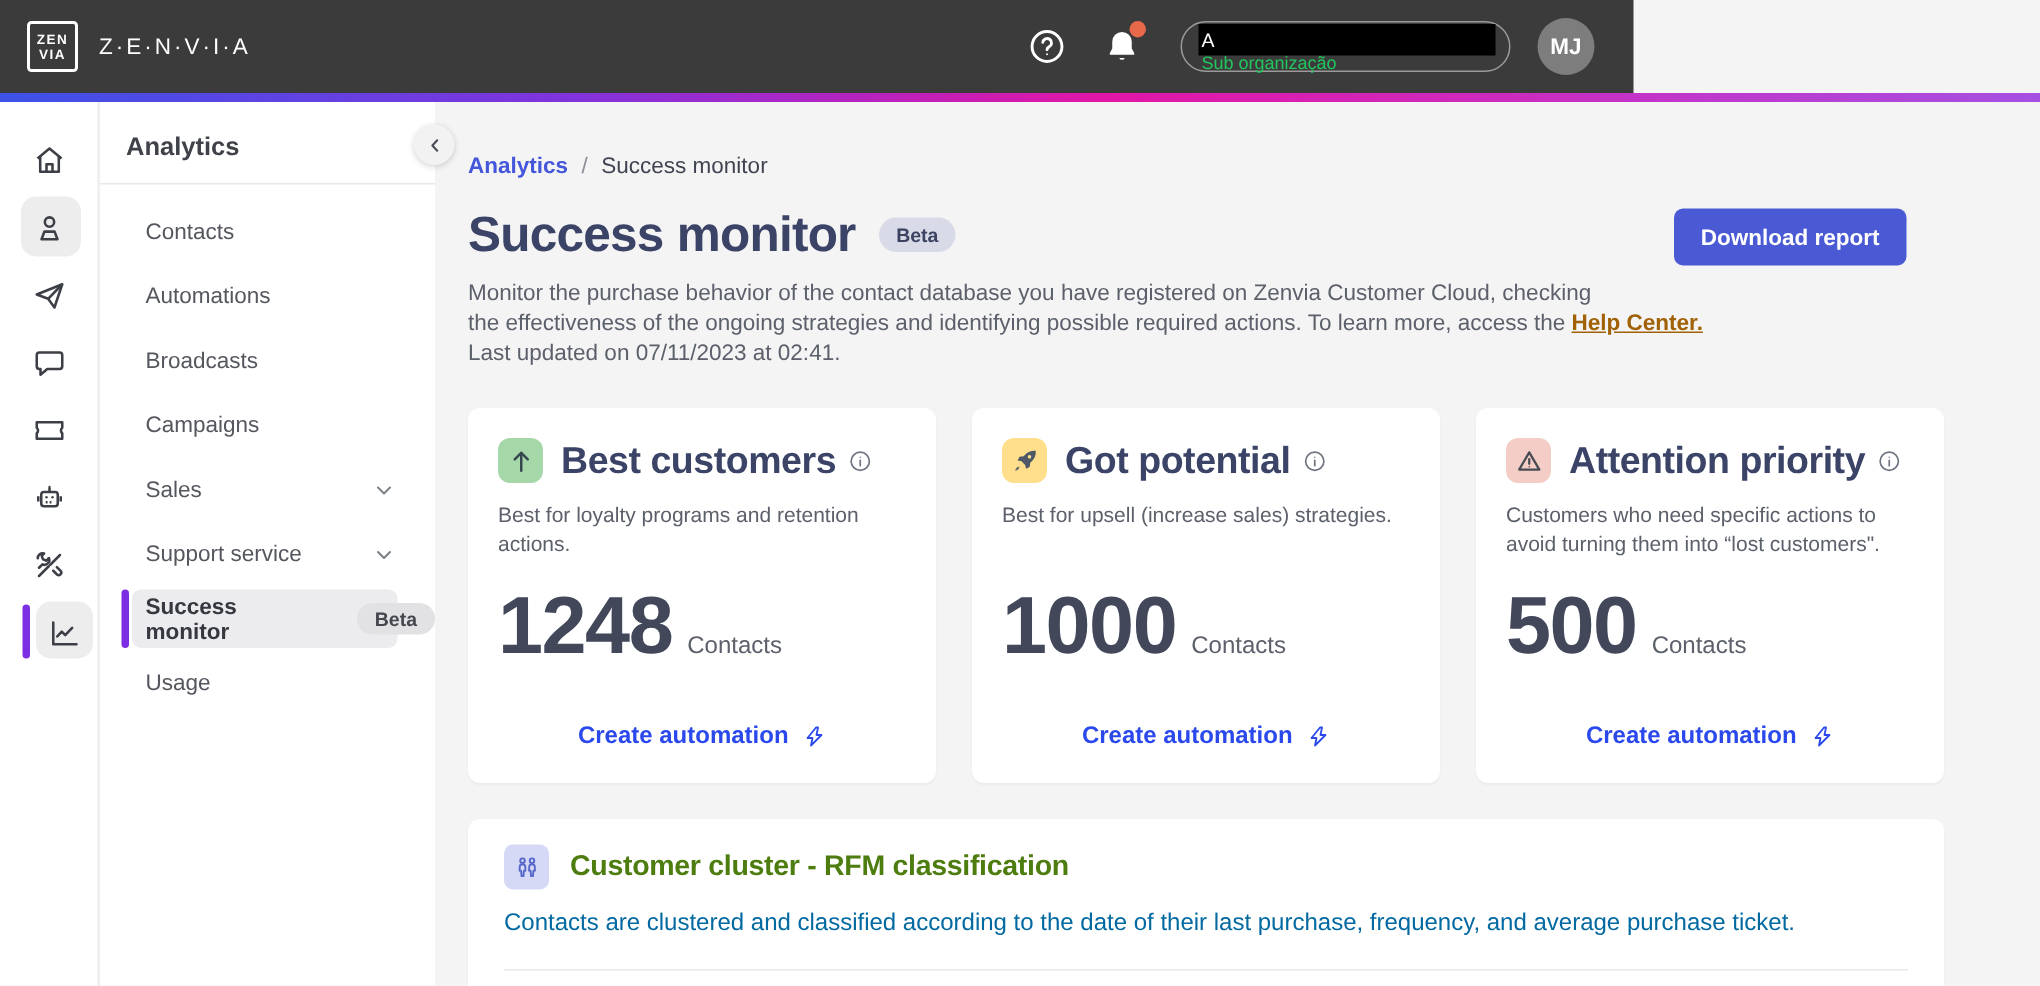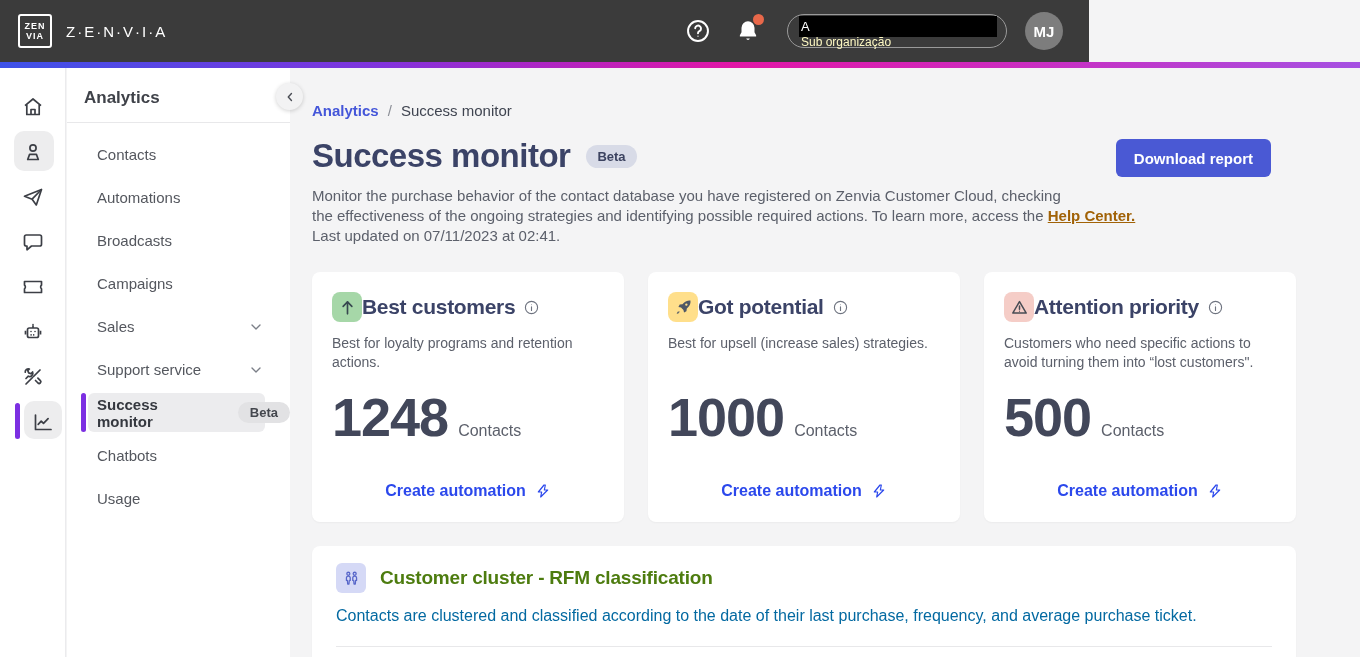--- a/index.html
+++ b/index.html
@@ -10,21 +10,21 @@
   .logo-box { width:34px; height:34px; border:2px solid #fff; border-radius:3px; margin-left:18px; display:flex; flex-direction:column; align-items:center; justify-content:center; gap:1px; }
   .logo-box span { color:#fff; font-size:9px; font-weight:700; letter-spacing:1px; line-height:1; }
   .brand { color:#fff; font-size:15px; letter-spacing:2px; margin-left:14px; font-weight:400; }
   .header-right { position:absolute; right:0; top:0; height:62px; display:flex; align-items:center; }
   .hicon { width:26px; height:26px; color:#fff; cursor:pointer; }
   .help-btn { margin-right:24px; }
   .bell-wrap { position:relative; margin-right:26px; }
   .bell-dot { position:absolute; right:-3px; top:-4px; width:11px; height:11px; border-radius:50%; background:#e8684a; }
   .org-pill { position:relative; width:220px; height:34px; border:1px solid #9a9a9a; border-radius:17px; margin-right:18px; cursor:pointer; }
   .org-redacted { position:absolute; left:11px; top:1px; width:198px; height:21px; background:#000; color:#fff; font-size:13px; line-height:21px; padding-left:2px; overflow:hidden; }
-  .org-sub { position:absolute; left:13px; top:20px; font-size:12px; color:#fef9c3; }
+  .org-sub { position:absolute; left:13px; top:20px; font-size:12px; color:#22c55e; }
   .avatar { width:38px; height:38px; border-radius:50%; background:#7d7d7d; color:#fff; font-weight:700; font-size:15px; display:flex; align-items:center; justify-content:center; margin-right:26px; cursor:pointer; }
 
   
   .gradient-bar { position:absolute; left:0; top:62px; width:1360px; height:6px; background:linear-gradient(90deg,#3d52e8 0%,#8133dc 28%,#e216a6 54%,#cb2cc0 75%,#a550e2 100%); }
 
   
   .rail { position:absolute; left:0; top:68px; width:66px; height:589px; background:#fff; border-right:1px solid #ebebed; z-index:10; }
   .rail-item { position:relative; width:66px; height:45px; display:flex; align-items:center; justify-content:center; cursor:pointer; color:#3c3f46; }
   .rail-item svg { width:24px; height:24px; }
   .rail-item .rbg { position:absolute; left:14px; top:2px; width:40px; height:40px; border-radius:10px; background:#ededee; }
@@ -63,21 +63,21 @@
 
   
   .cards-row { display:flex; gap:24px; margin-top:26px; }
   .card { position:relative; width:312px; height:250px; background:#fff; border-radius:8px; box-shadow:0 1px 2px rgba(0,0,0,.04); padding:20px; }
   .card-head { display:flex; align-items:center; }
   .card-icon { width:30px; height:30px; border-radius:8px; display:flex; align-items:center; justify-content:center; flex:none; }
   .card-icon svg { width:19px; height:19px; }
   .icon-green { background:#a6d7a8; color:#37474f; }
   .icon-yellow { background:#ffdf8b; color:#4e5866; }
   .icon-red { background:#f5cdc7; color:#474c54; }
-  .card-title { font-size:21px; font-weight:700; color:#3b4367; letter-spacing:-0.3px; }
+  .card-title { font-size:25px; font-weight:700; color:#3b4367; margin-left:12px; letter-spacing:-0.3px; }
   .info-icon { width:17px; height:17px; color:#6f7480; margin-left:8px; cursor:pointer; flex:none; }
   .card-desc { margin-top:12px; font-size:14px; line-height:19px; color:#5c606b; min-height:38px; }
   .value-row { display:flex; align-items:baseline; margin-top:14px; }
   .card-value { font-size:54px; font-weight:700; color:#42475a; letter-spacing:-1px; }
   .card-unit { font-size:16px; color:#5c606b; margin-left:10px; }
   .card-action { position:absolute; left:0; right:0; bottom:22px; display:flex; align-items:center; justify-content:center; gap:9px; color:#2b48ec; font-size:16px; font-weight:700; cursor:pointer; }
   .card-action svg { width:16px; height:16px; }
 
   
   .cluster-card { position:relative; width:984px; height:180px; background:#fff; border-radius:8px 8px 0 0; box-shadow:0 1px 2px rgba(0,0,0,.04); margin-top:24px; padding:17px 24px 0 24px; }
@@ -212,23 +212,20 @@
     <svg class="chev" viewBox="0 0 24 24" fill="none" stroke="currentColor" stroke-width="2" stroke-linecap="round" stroke-linejoin="round">
         <path d="M6 9l6 6 6-6"></path>
       </svg>
   </div>
   <div class="side-item active-row">
     <span class="active-bar"></span>
     <span class="active-pill"></span>
     <span class="active-label">Success monitor</span>
     <span class="beta-pill-side">Beta</span>
   </div>
-  <div class="side-item">
-      <span>Chatbots</span>
-    </div>
   <div class="side-item">
       <span>Usage</span>
     </div>
 </div>
 
 <div class="collapse-btn">
   <svg viewBox="0 0 24 24" fill="none" stroke="currentColor" stroke-width="2.4" stroke-linecap="round" stroke-linejoin="round">
       <path d="M14.5 6 9 12l5.5 6"></path>
     </svg>
 </div>

